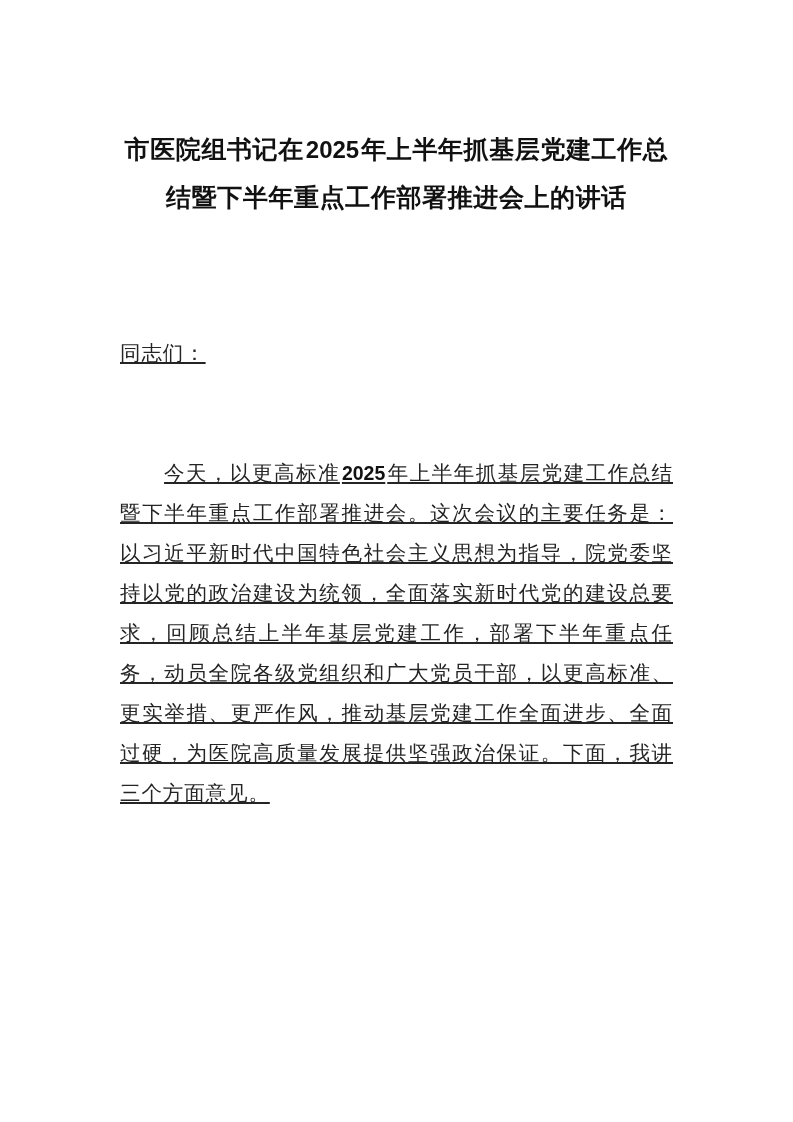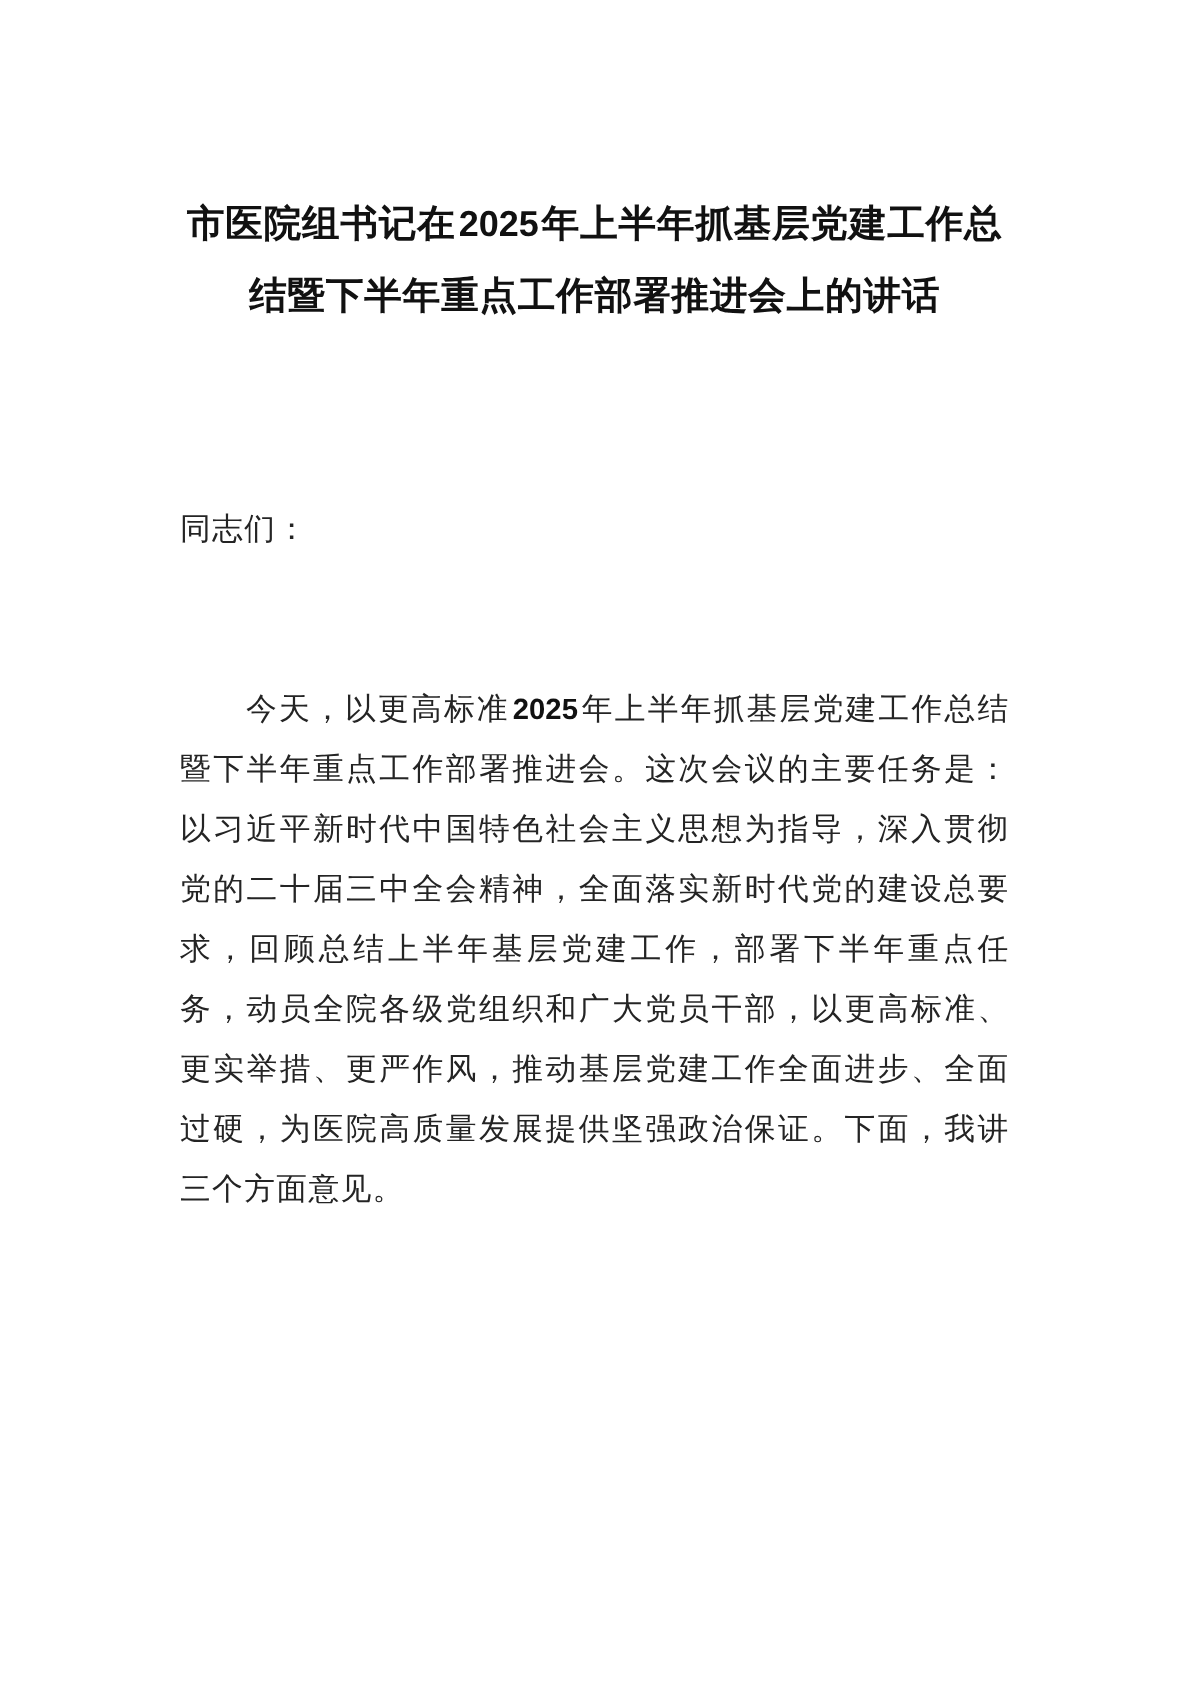--- a/index.html
+++ b/index.html
@@ -73,20 +73,21 @@
     font-family: "Liberation Serif", "DejaVu Serif", serif;
     font-weight: 400;
     font-size: 20.5px;
     line-height: 40px;
     letter-spacing: 0.9px;
     color: #242424;
     text-align: justify;
     text-justify: inter-ideograph;
     word-break: break-all;
     word-wrap: break-word;
+    text-decoration: underline;
   }
 
   p.indent {
     text-indent: 2.15em;
   }
 
   
   .gap-salutation { height: 80px; }
   .gap-std        { height: 40px; }
 
@@ -114,21 +115,21 @@
         <span>市医院组书记在</span><span class="num">2025</span><span>年上半年抓基层党建工作总结暨下半年重点工作部署推进会上的讲话</span>
       </h1>
     </div>
 
     <div class="body-block">
 
       <p class="para">同志们：</p>
 
       <div class="gap-salutation"></div>
 
-      <p class="para indent"><span>今天，以更高标准</span><span class="num-b">2025</span><span>年上半年抓基层党建工作总结暨下半年重点工作部署推进会。这次会议的主要任务是：以习近平新时代中国特色社会主义思想为指导，深入贯彻党的二十届三中全会精神，全面落实新时代党的建设总要求，回顾总结上半年基层党建工作，部署下半年重点任务，动员全院各级党组织和广大党员干部，以更高标准、更实举措、更严作风，推动基层党建工作全面进步、全面过硬，为医院高质量发展提供坚强政治保证。下面，我讲三个方面意见。</span></p>
+      <p class="para indent"><span>今天，以更高标准</span><span class="num-b">2025</span><span>年上半年抓基层党建工作总结暨下半年重点工作部署推进会。这次会议的主要任务是：以习近平新时代中国特色社会主义思想为指导，院党委坚持以党的政治建设为统领，全面落实新时代党的建设总要求，回顾总结上半年基层党建工作，部署下半年重点任务，动员全院各级党组织和广大党员干部，以更高标准、更实举措、更严作风，推动基层党建工作全面进步、全面过硬，为医院高质量发展提供坚强政治保证。下面，我讲三个方面意见。</span></p>
 
       <div class="gap-std"></div>
 
 
       <div class="gap-std"></div>
 
 
     </div>
 
   </div>

